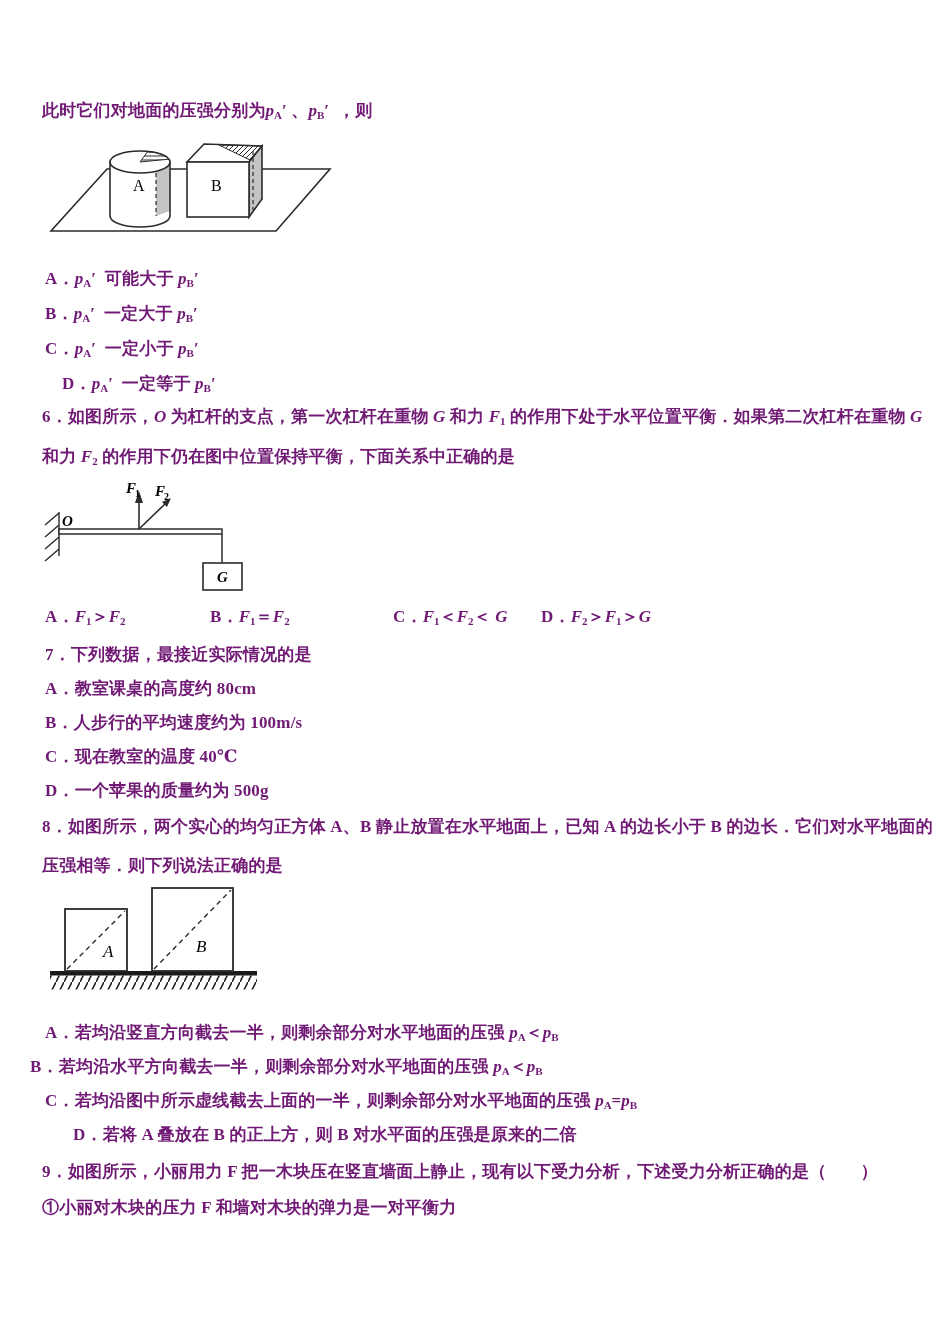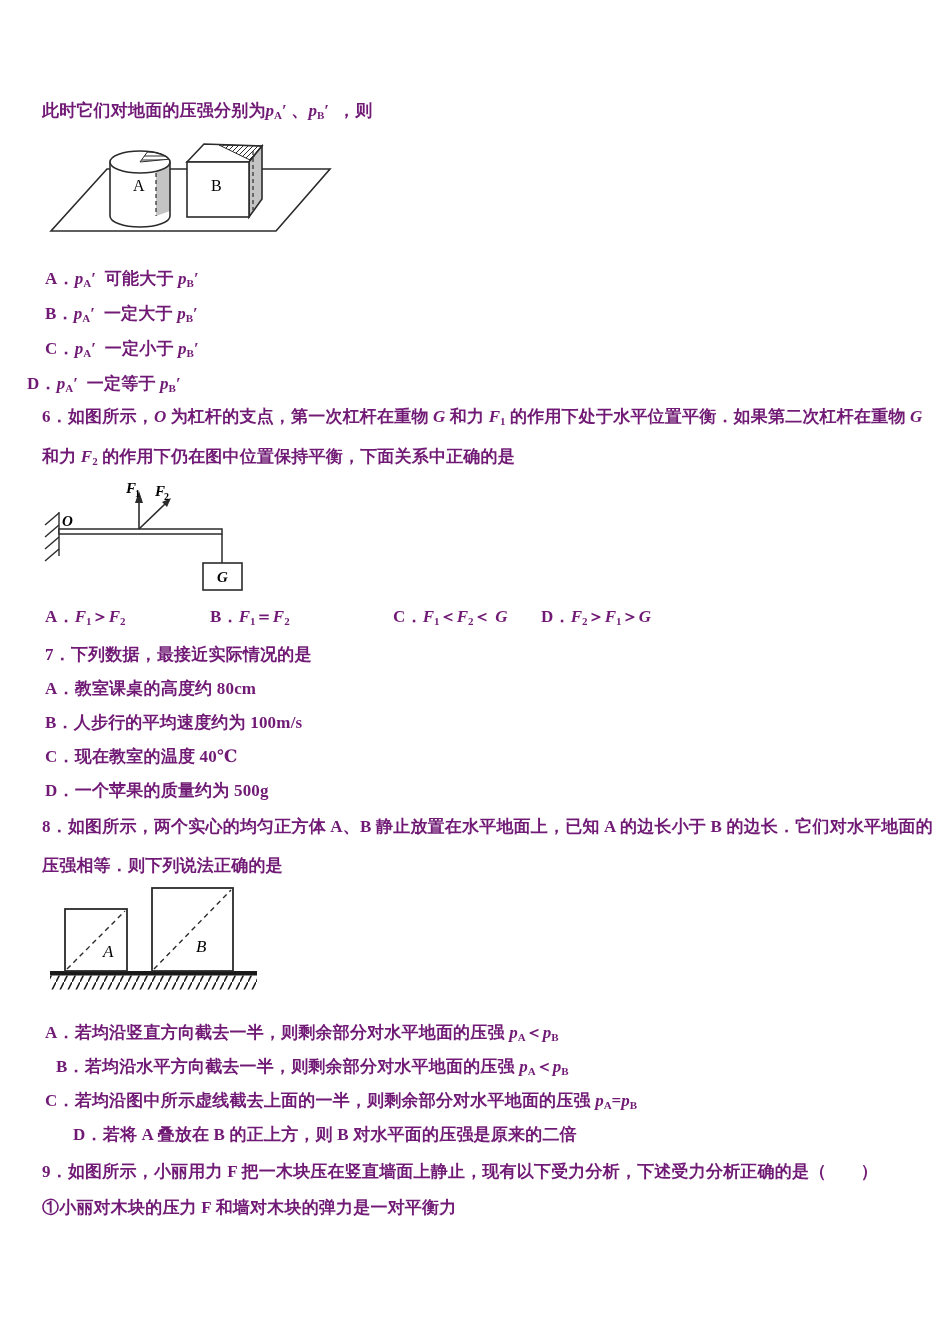--- a/index.html
+++ b/index.html
@@ -59,21 +59,21 @@
       <rect x="141" y="24" width="62" height="55" fill="#ffffff" stroke="#2b2b2b" stroke-width="1.6"></rect>
       <polygon points="173,7 216,8 204,22" fill="url(#hatchD)" stroke="#2b2b2b" stroke-width="1"></polygon>
       <line x1="207" y1="13" x2="207" y2="72" stroke="#2b2b2b" stroke-width="1.2" stroke-dasharray="4 3"></line>
       <text class="lbl-plain" x="165" y="53">B</text>
     </g>
   </svg>
 
   <div class="line" style="left:45px;top:268px;"><span class="rt-t">A．</span><span class="rt-var">p</span><span class="rt-sub">A</span><span class="rt-pr">′</span><span class="rt-t">  可能大于 </span><span class="rt-var">p</span><span class="rt-sub">B</span><span class="rt-pr">′</span></div>
   <div class="line" style="left:45px;top:303px;"><span class="rt-t">B．</span><span class="rt-var">p</span><span class="rt-sub">A</span><span class="rt-pr">′</span><span class="rt-t">  一定大于 </span><span class="rt-var">p</span><span class="rt-sub">B</span><span class="rt-pr">′</span></div>
   <div class="line" style="left:45px;top:338px;"><span class="rt-t">C．</span><span class="rt-var">p</span><span class="rt-sub">A</span><span class="rt-pr">′</span><span class="rt-t">  一定小于 </span><span class="rt-var">p</span><span class="rt-sub">B</span><span class="rt-pr">′</span></div>
-  <div class="line" style="left:27px;top:373px;"><span class="rt-t">D．</span><span class="rt-var">p</span><span class="rt-sub">A</span><span class="rt-pr">′</span><span class="rt-t">  一定等于 </span><span class="rt-var">p</span><span class="rt-sub">B</span><span class="rt-pr">′</span></div>
+  <div class="line" style="left:62px;top:373px;"><span class="rt-t">D．</span><span class="rt-var">p</span><span class="rt-sub">A</span><span class="rt-pr">′</span><span class="rt-t">  一定等于 </span><span class="rt-var">p</span><span class="rt-sub">B</span><span class="rt-pr">′</span></div>
 
   <div class="line" style="left:42px;top:406px;"><span class="rt-t">6．如图所示，</span><span class="rt-var">O</span><span class="rt-t"> 为杠杆的支点，第一次杠杆在重物 </span><span class="rt-var">G</span><span class="rt-t"> 和力 </span><span class="rt-var">F</span><span class="rt-sub">1</span><span class="rt-t"> 的作用下处于水平位置平衡．如果第二次杠杆在重物 </span><span class="rt-var">G</span></div>
   <div class="line" style="left:42px;top:446px;"><span class="rt-t">和力 </span><span class="rt-var">F</span><span class="rt-sub">2</span><span class="rt-t"> 的作用下仍在图中位置保持平衡，下面关系中正确的是</span></div>
 
   <svg class="fig" style="left:38px;top:478px;" width="230" height="118" viewBox="0 0 230 118">
     <g stroke="#2b2b2b" stroke-width="1.4">
       <line x1="7" y1="47" x2="21" y2="35"></line>
       <line x1="7" y1="59" x2="21" y2="47"></line>
       <line x1="7" y1="71" x2="21" y2="59"></line>
       <line x1="7" y1="83" x2="21" y2="71"></line>
@@ -126,20 +126,20 @@
       <text class="lbl-it" x="55" y="71">A</text>
     </g>
     <g>
       <rect x="104" y="2" width="81" height="83" fill="#ffffff" stroke="#2b2b2b" stroke-width="1.8"></rect>
       <line x1="106" y1="83" x2="183" y2="4" stroke="#2b2b2b" stroke-width="1.4" stroke-dasharray="5 4"></line>
       <text class="lbl-it" x="148" y="66">B</text>
     </g>
   </svg>
 
   <div class="line" style="left:45px;top:1022px;"><span class="rt-t">A．若均沿竖直方向截去一半，则剩余部分对水平地面的压强 </span><span class="rt-var">p</span><span class="rt-sub">A</span><span class="rt-t">＜</span><span class="rt-var">p</span><span class="rt-sub">B</span></div>
-  <div class="line" style="left:56px;top:1056px;"><span class="rt-t">B．若均沿水平方向截去一半，则剩余部分对水平地面的压强 </span><span class="rt-var">p</span><span class="rt-sub">A</span><span class="rt-t">＜</span><span class="rt-var">p</span><span class="rt-sub">B</span></div>
+  <div class="line" style="left:30px;top:1056px;"><span class="rt-t">B．若均沿水平方向截去一半，则剩余部分对水平地面的压强 </span><span class="rt-var">p</span><span class="rt-sub">A</span><span class="rt-t">＜</span><span class="rt-var">p</span><span class="rt-sub">B</span></div>
   <div class="line" style="left:45px;top:1090px;text-align:center;"><span class="rt-t">C．若均沿图中所示虚线截去上面的一半，则剩余部分对水平地面的压强 </span><span class="rt-var">p</span><span class="rt-sub">A</span><span class="rt-pr">=</span><span class="rt-var">p</span><span class="rt-sub">B</span></div>
   <div class="line" style="left:45px;top:1124px;margin-left:28px;"><span class="rt-t">D．若将 A 叠放在 B 的正上方，则 B 对水平面的压强是原来的二倍</span></div>
 
   <div class="line" style="left:42px;top:1161px;">9．如图所示，小丽用力 F 把一木块压在竖直墙面上静止，现有以下受力分析，下述受力分析正确的是（　　）</div>
   <div class="line" style="left:42px;top:1197px;">①小丽对木块的压力 F 和墙对木块的弹力是一对平衡力</div>
 
 </div>
 
 </body></html>

